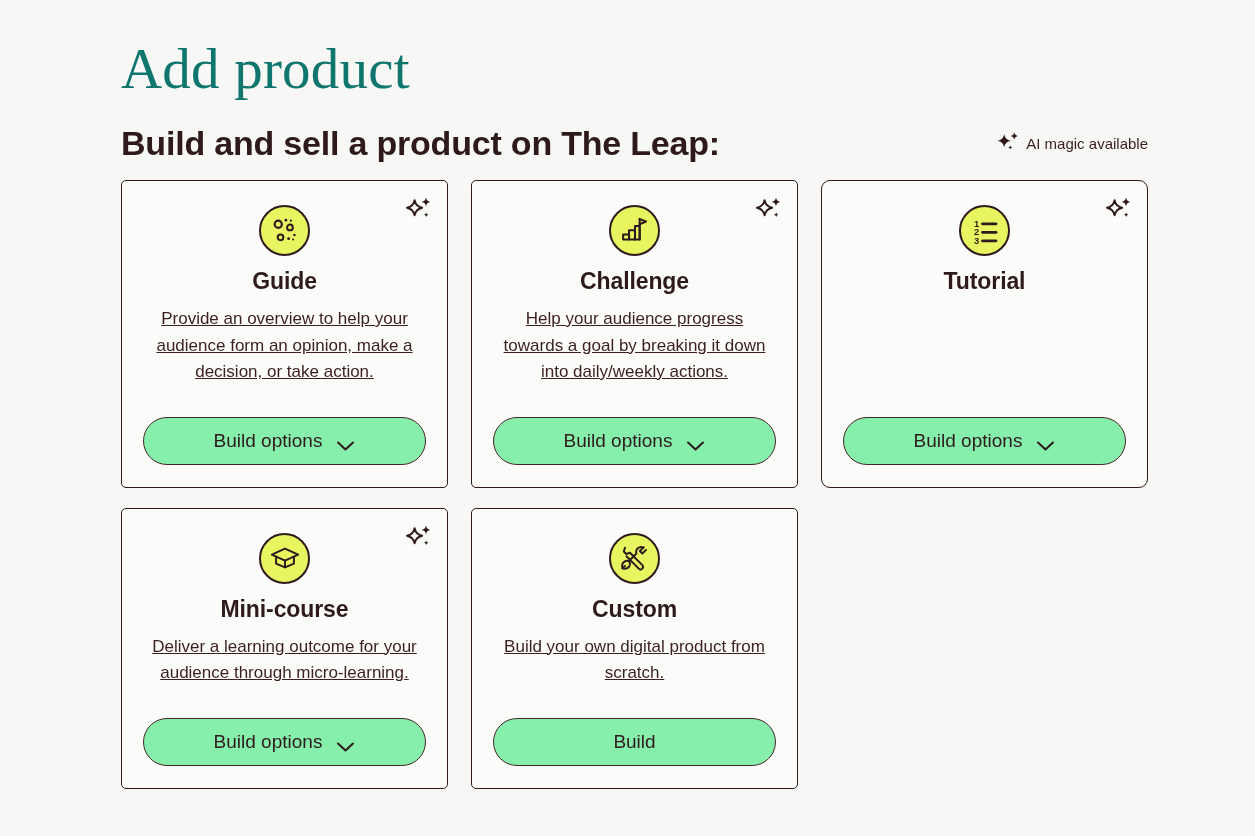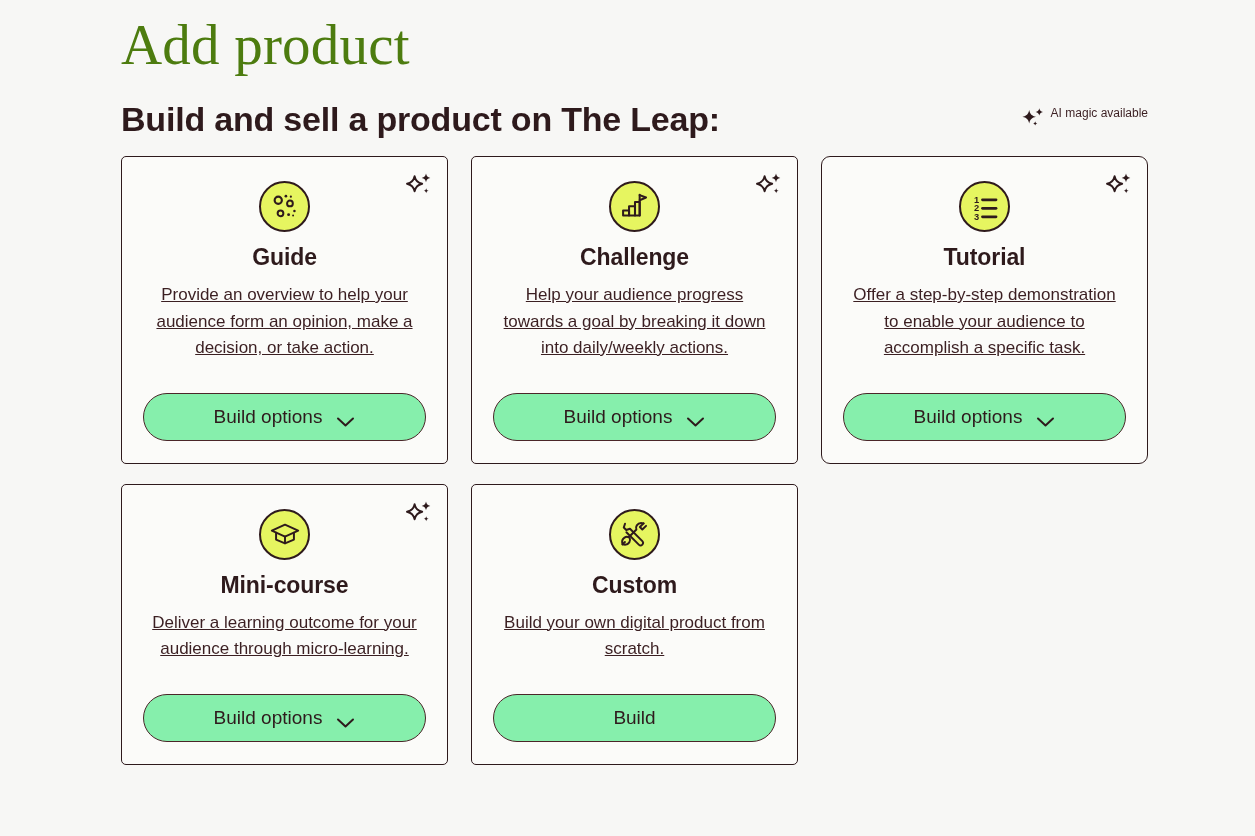--- a/index.html
+++ b/index.html
@@ -22,23 +22,23 @@
     position: relative;
     padding: 0 0 0 121px;
   }
 
   
   .page-title {
     font-family: "Liberation Serif", serif;
     font-size: 57px;
     line-height: 1;
     font-weight: 400;
-    color: #4d7c0f;
+    color: #0f766e;
     letter-spacing: 0.2px;
-    padding-top: 16px;
+    padding-top: 40px;
   }
 
   
   .subtitle-row {
     display: flex;
     align-items: center;
     justify-content: space-between;
     width: 1027px;
     margin-top: 31px;
     height: 30px;
@@ -47,23 +47,23 @@
   .subtitle {
     font-size: 34px;
     font-weight: 700;
     letter-spacing: -0.2px;
     color: #2e1a1c;
     white-space: nowrap;
   }
 
   .ai-badge {
     display: flex;
-    align-items: flex-start;
+    align-items: center;
     gap: 5px;
-    font-size: 12px;
+    font-size: 15px;
     color: #3b1f22;
     white-space: nowrap;
   }
 
   .ai-badge .sparkle-wrap { display: block; width: 26px; height: 26px; }
 
   
   .card-grid {
     margin-top: 22px;
     width: 1029px;
@@ -260,21 +260,20 @@
           </g>
           <g stroke="#2e1a1c" stroke-width="3.2" stroke-linecap="round">
             <line x1="17" y1="11.5" x2="33" y2="11.5"></line>
             <line x1="17" y1="21.5" x2="33" y2="21.5"></line>
             <line x1="17" y1="31.5" x2="33" y2="31.5"></line>
           </g>
         </svg>
       </span>
 
       <div class="card-title">Tutorial</div>
-      <div class="card-desc">Offer a step-by-step demonstration to enable your audience to accomplish a specific task.</div>
       <div class="card-spacer"></div>
       <button class="build-btn">
         <span>Build options</span>
         <span class="chev">
           <svg viewBox="0 0 19 12" width="19" height="12" aria-hidden="true">
             <path d="M2 2.5 L9.5 9.5 L17 2.5" fill="none" stroke="#2e1a1c" stroke-width="2" stroke-linecap="round" stroke-linejoin="round"></path>
           </svg>
         </span>
       </button>
     </div>

